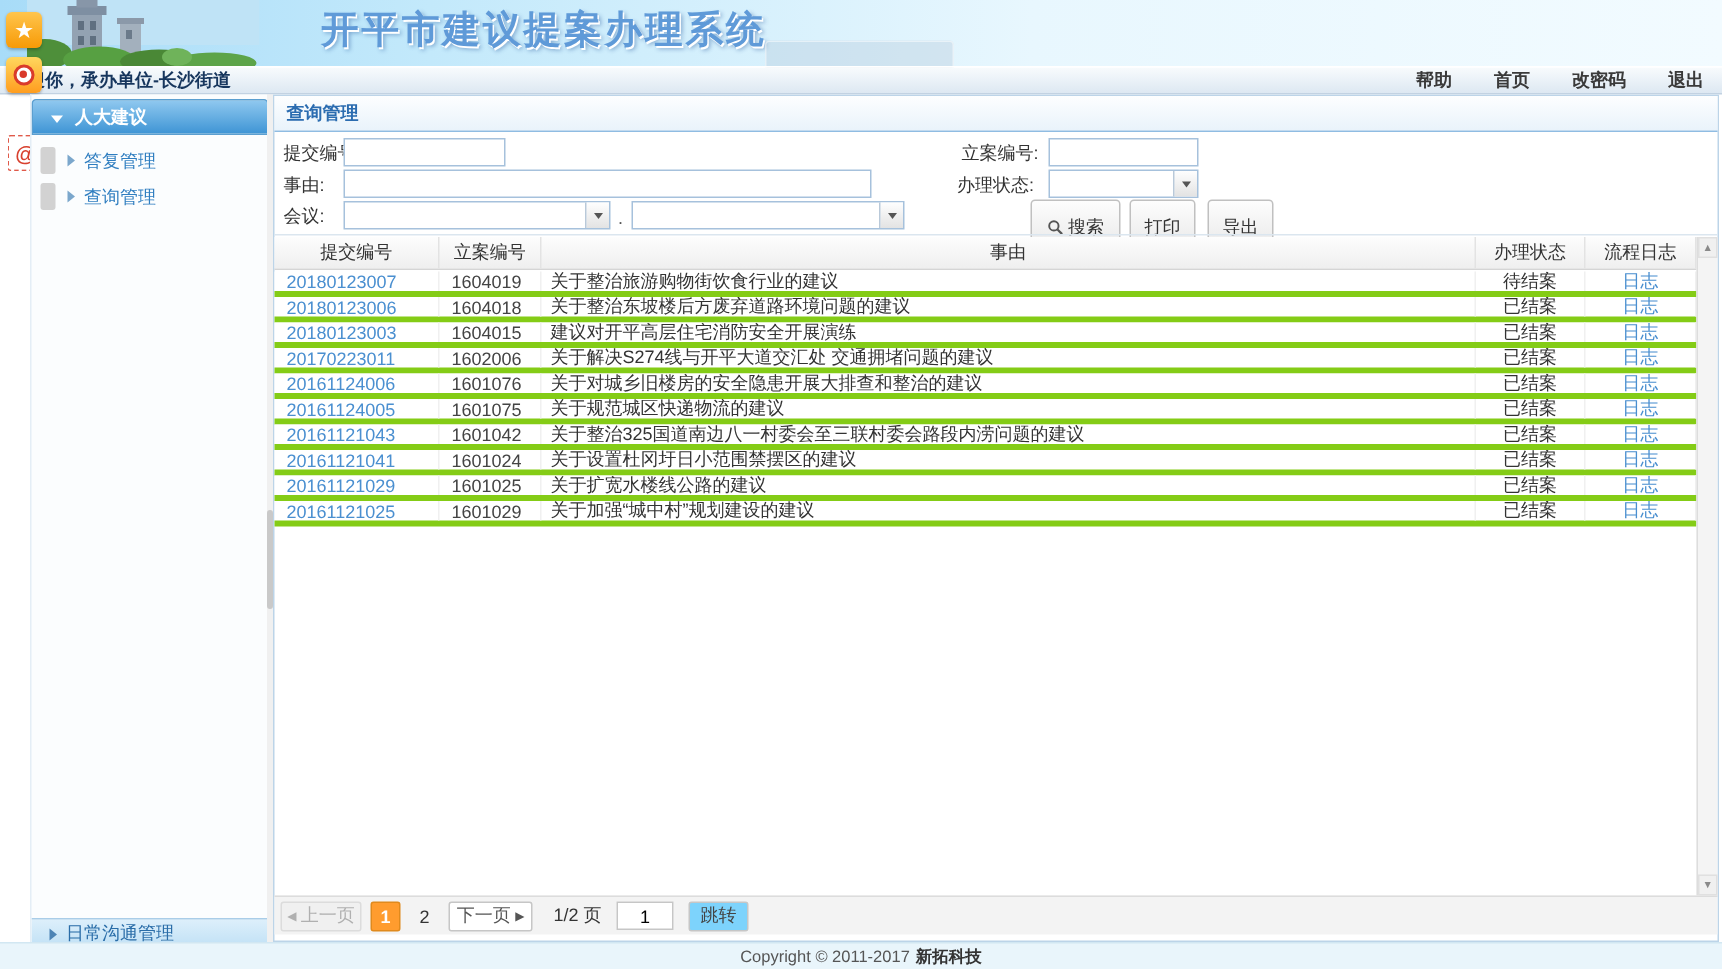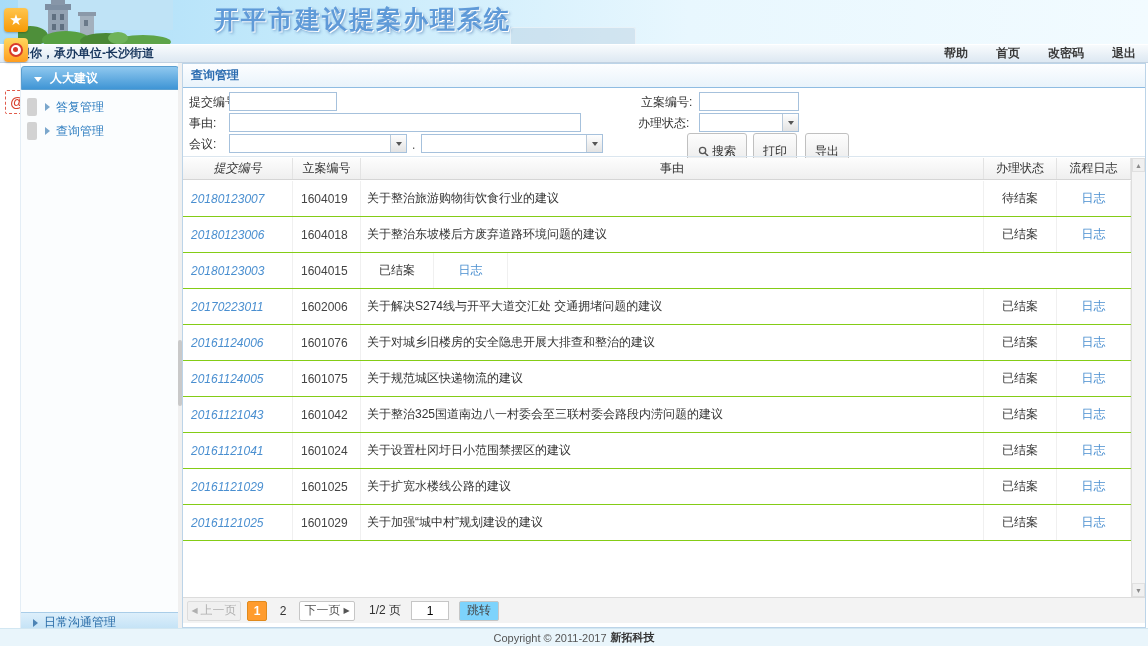--- a/index.html
+++ b/index.html
@@ -68,23 +68,23 @@
   .fbtn { position:absolute; height:37px; border:1px solid #c0c0c0; border-radius:3px;
     background:linear-gradient(#fdfdfd,#e7e7e7); display:flex; align-items:center; justify-content:center; gap:3px; cursor:pointer; color:#333; }
 
   .divline { position:absolute; left:0; top:92px; width:962px; height:1px; background:#dbe6ef; }
 
   
   .thead { position:absolute; left:0; top:94px; width:948px; height:22px; display:flex;
     background:linear-gradient(#fdfdfd,#efefef); border-bottom:1px solid #d5d5d5; }
   .th { display:flex; align-items:center; justify-content:center; color:#333; border-right:1px solid #e3e3e3; height:100%; }
   .tbody { position:absolute; left:0; top:117px; width:948px; }
-  .trow { display:flex; height:36px; border-bottom:1px solid #84cc16; background:#fff; }
+  .trow { display:flex; height:17px; border-bottom:4px solid #84cc16; background:#fff; }
   .tc { display:flex; align-items:center; border-right:1px solid #f0f0f0; height:100%; overflow:hidden; white-space:nowrap; }
-  .c1 { width:110px;font-style:italic; } .c2 { width:68px; } .c3 { width:623px; } .c4 { width:73px; } .c5 { width:74px; }
+  .c1 { width:110px; } .c2 { width:68px; } .c3 { width:623px; } .c4 { width:73px; } .c5 { width:74px; }
   .tc.c1 { padding-left:8px; } .tc.c2 { padding-left:8px; color:#444; } .tc.c3 { padding-left:6px; }
   .tc.c4, .tc.c5 { justify-content:center; padding-left:0; }
   .lnk { color:#4a8fd0; text-decoration:none; cursor:pointer; }
 
   
   .vscroll { position:absolute; left:948px; top:94px; width:14px; height:439px; background:#f4f4f4; border-left:1px solid #ddd; }
   .sb-btn { position:absolute; left:0; width:13px; height:14px; background:#f0f0f0; border:1px solid #e0e0e0;
     display:flex; align-items:center; justify-content:center; font-size:7px; color:#8a8a8a; cursor:pointer; }
   .sb-up { top:0; } .sb-down { bottom:0; }
 
@@ -252,20 +252,21 @@
         <div class="tc c4">已结案</div>
         <div class="tc c5">
           <a class="lnk">日志</a>
         </div>
       </div>
       <div class="trow">
         <div class="tc c1">
           <a class="lnk">20180123003</a>
         </div>
         <div class="tc c2">1604015</div>
+        <div class="tc c3">建议对开平高层住宅消防安全开展演练</div>
         <div class="tc c4">已结案</div>
         <div class="tc c5">
           <a class="lnk">日志</a>
         </div>
       </div>
       <div class="trow">
         <div class="tc c1">
           <a class="lnk">20170223011</a>
         </div>
         <div class="tc c2">1602006</div>

